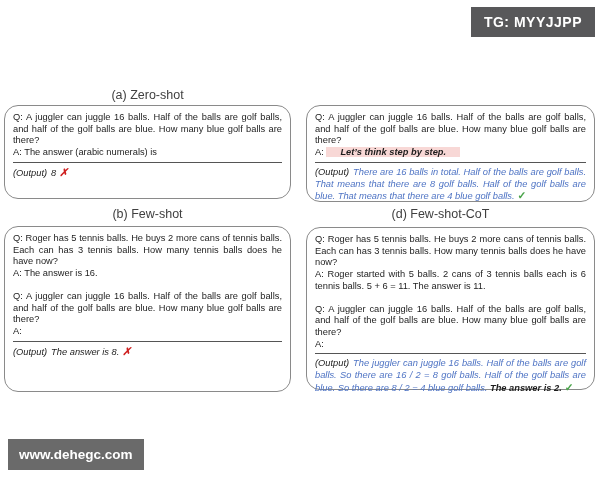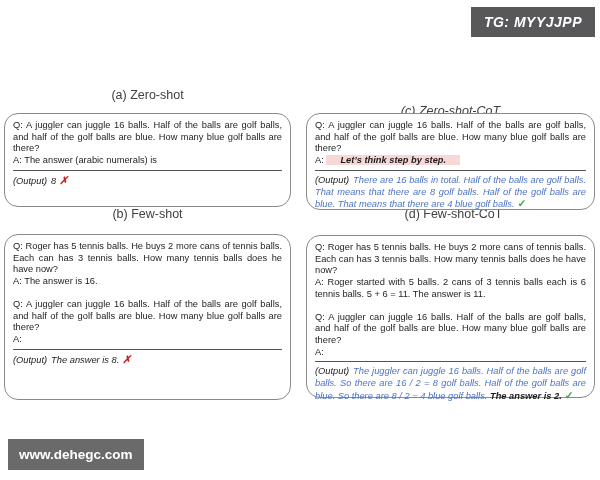--- a/index.html
+++ b/index.html
@@ -10,48 +10,46 @@
     background: #ffffff;
     font-family: "Liberation Sans", sans-serif;
     overflow: hidden;
   }
   
   .badge {
     position: absolute; top: 7px; right: 5px;
     background: #58585a; color: #ffffff;
     font-size: 14px; font-weight: bold; letter-spacing: 0.5px;
     padding: 7px 13px;
-    font-style: italic;
   }
   .watermark {
     position: absolute; top: 439px; left: 8px;
     background: #6a6a6a; color: #ffffff;
     font-size: 13.5px; font-weight: bold;
     padding: 8px 11px; min-width: 130px; 
   }
   
   .panel-title {
     position: absolute;
     font-size: 12.5px; color: #404040;
     text-align: center; white-space: nowrap;
   }
   #title-a { left: 4px;   top: 88px;  width: 287px; }
   #title-c { left: 306px; top: 104px;  width: 289px; font-style: italic; }
   #title-b { left: 4px;   top: 207px; width: 287px; }
-  #title-d { left: 309px; top: 207px; width: 289px; }
+  #title-d { left: 296px; top: 207px; width: 289px; }
   
   .pbox {
     position: absolute;
     border: 1px solid #8a8a8a;
     border-radius: 14px;
     background: #ffffff;
     padding: 6px 8px;
     font-size: 9.3px; line-height: 11.7px;
     color: #1d1d1d;
-    margin-top: 8px;
   }
   #box-a { left: 4px;   top: 105px; width: 287px; height: 94px;  }
   #box-c { left: 306px; top: 105px; width: 289px; height: 97px;  }
   #box-b { left: 4px;   top: 226px; width: 287px; height: 166px; }
   #box-d { left: 306px; top: 227px; width: 289px; height: 163px; }
   .qa { text-align: justify; }
   .gap { height: 11px; }
   .sep {
     border: none; border-top: 1px solid #555555;
     margin: 3px 0 4px 0;

